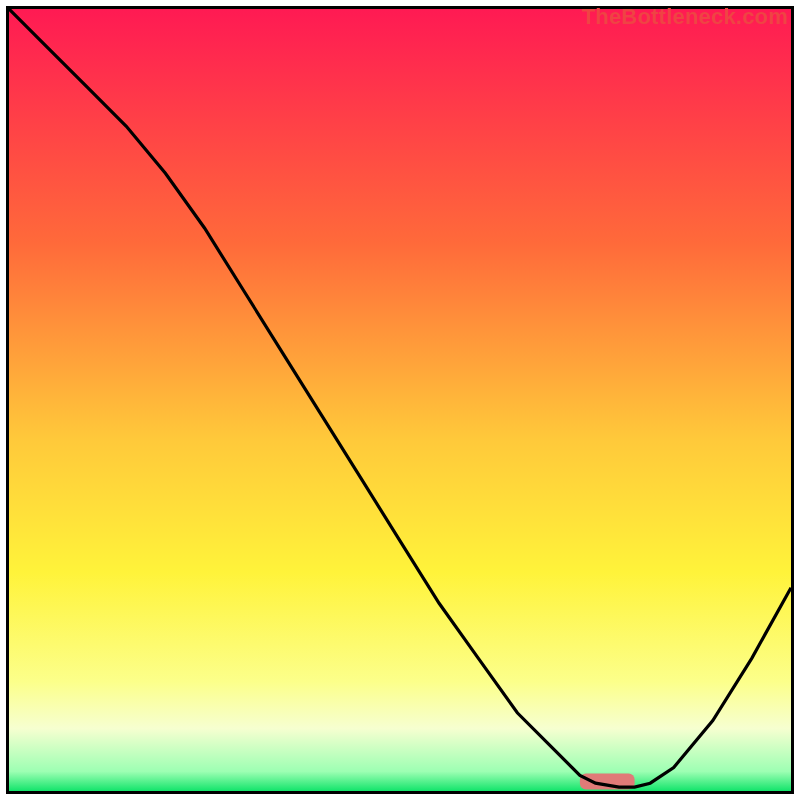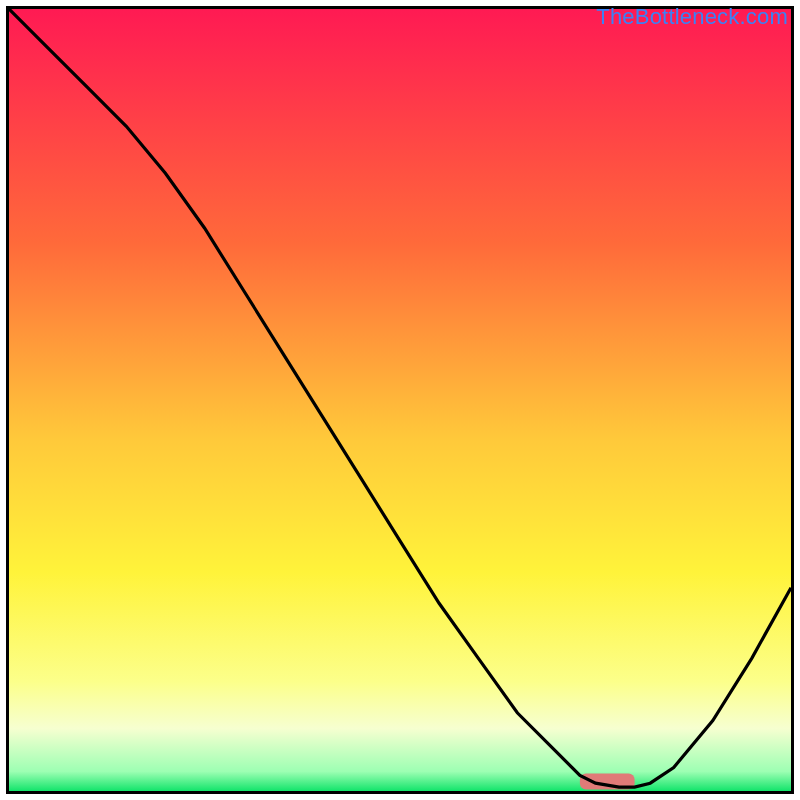--- a/index.html
+++ b/index.html
@@ -18,22 +18,22 @@
     width: 788px;
     height: 788px;
     border: 3px solid #000000;
     box-sizing: border-box;
   }
   .watermark {
     position: absolute;
     top: 4px;
     right: 12px;
     font-size: 22px;
-    font-weight: 400;
-    color: #3b82f6;
+    font-weight: 700;
+    color: #ef4444;
     letter-spacing: 0.2px;
     z-index: 5;
   }
   .plot {
     position: absolute;
     left: 9px;        
     top: 9px;
     width: 782px;
     height: 782px;
   }

